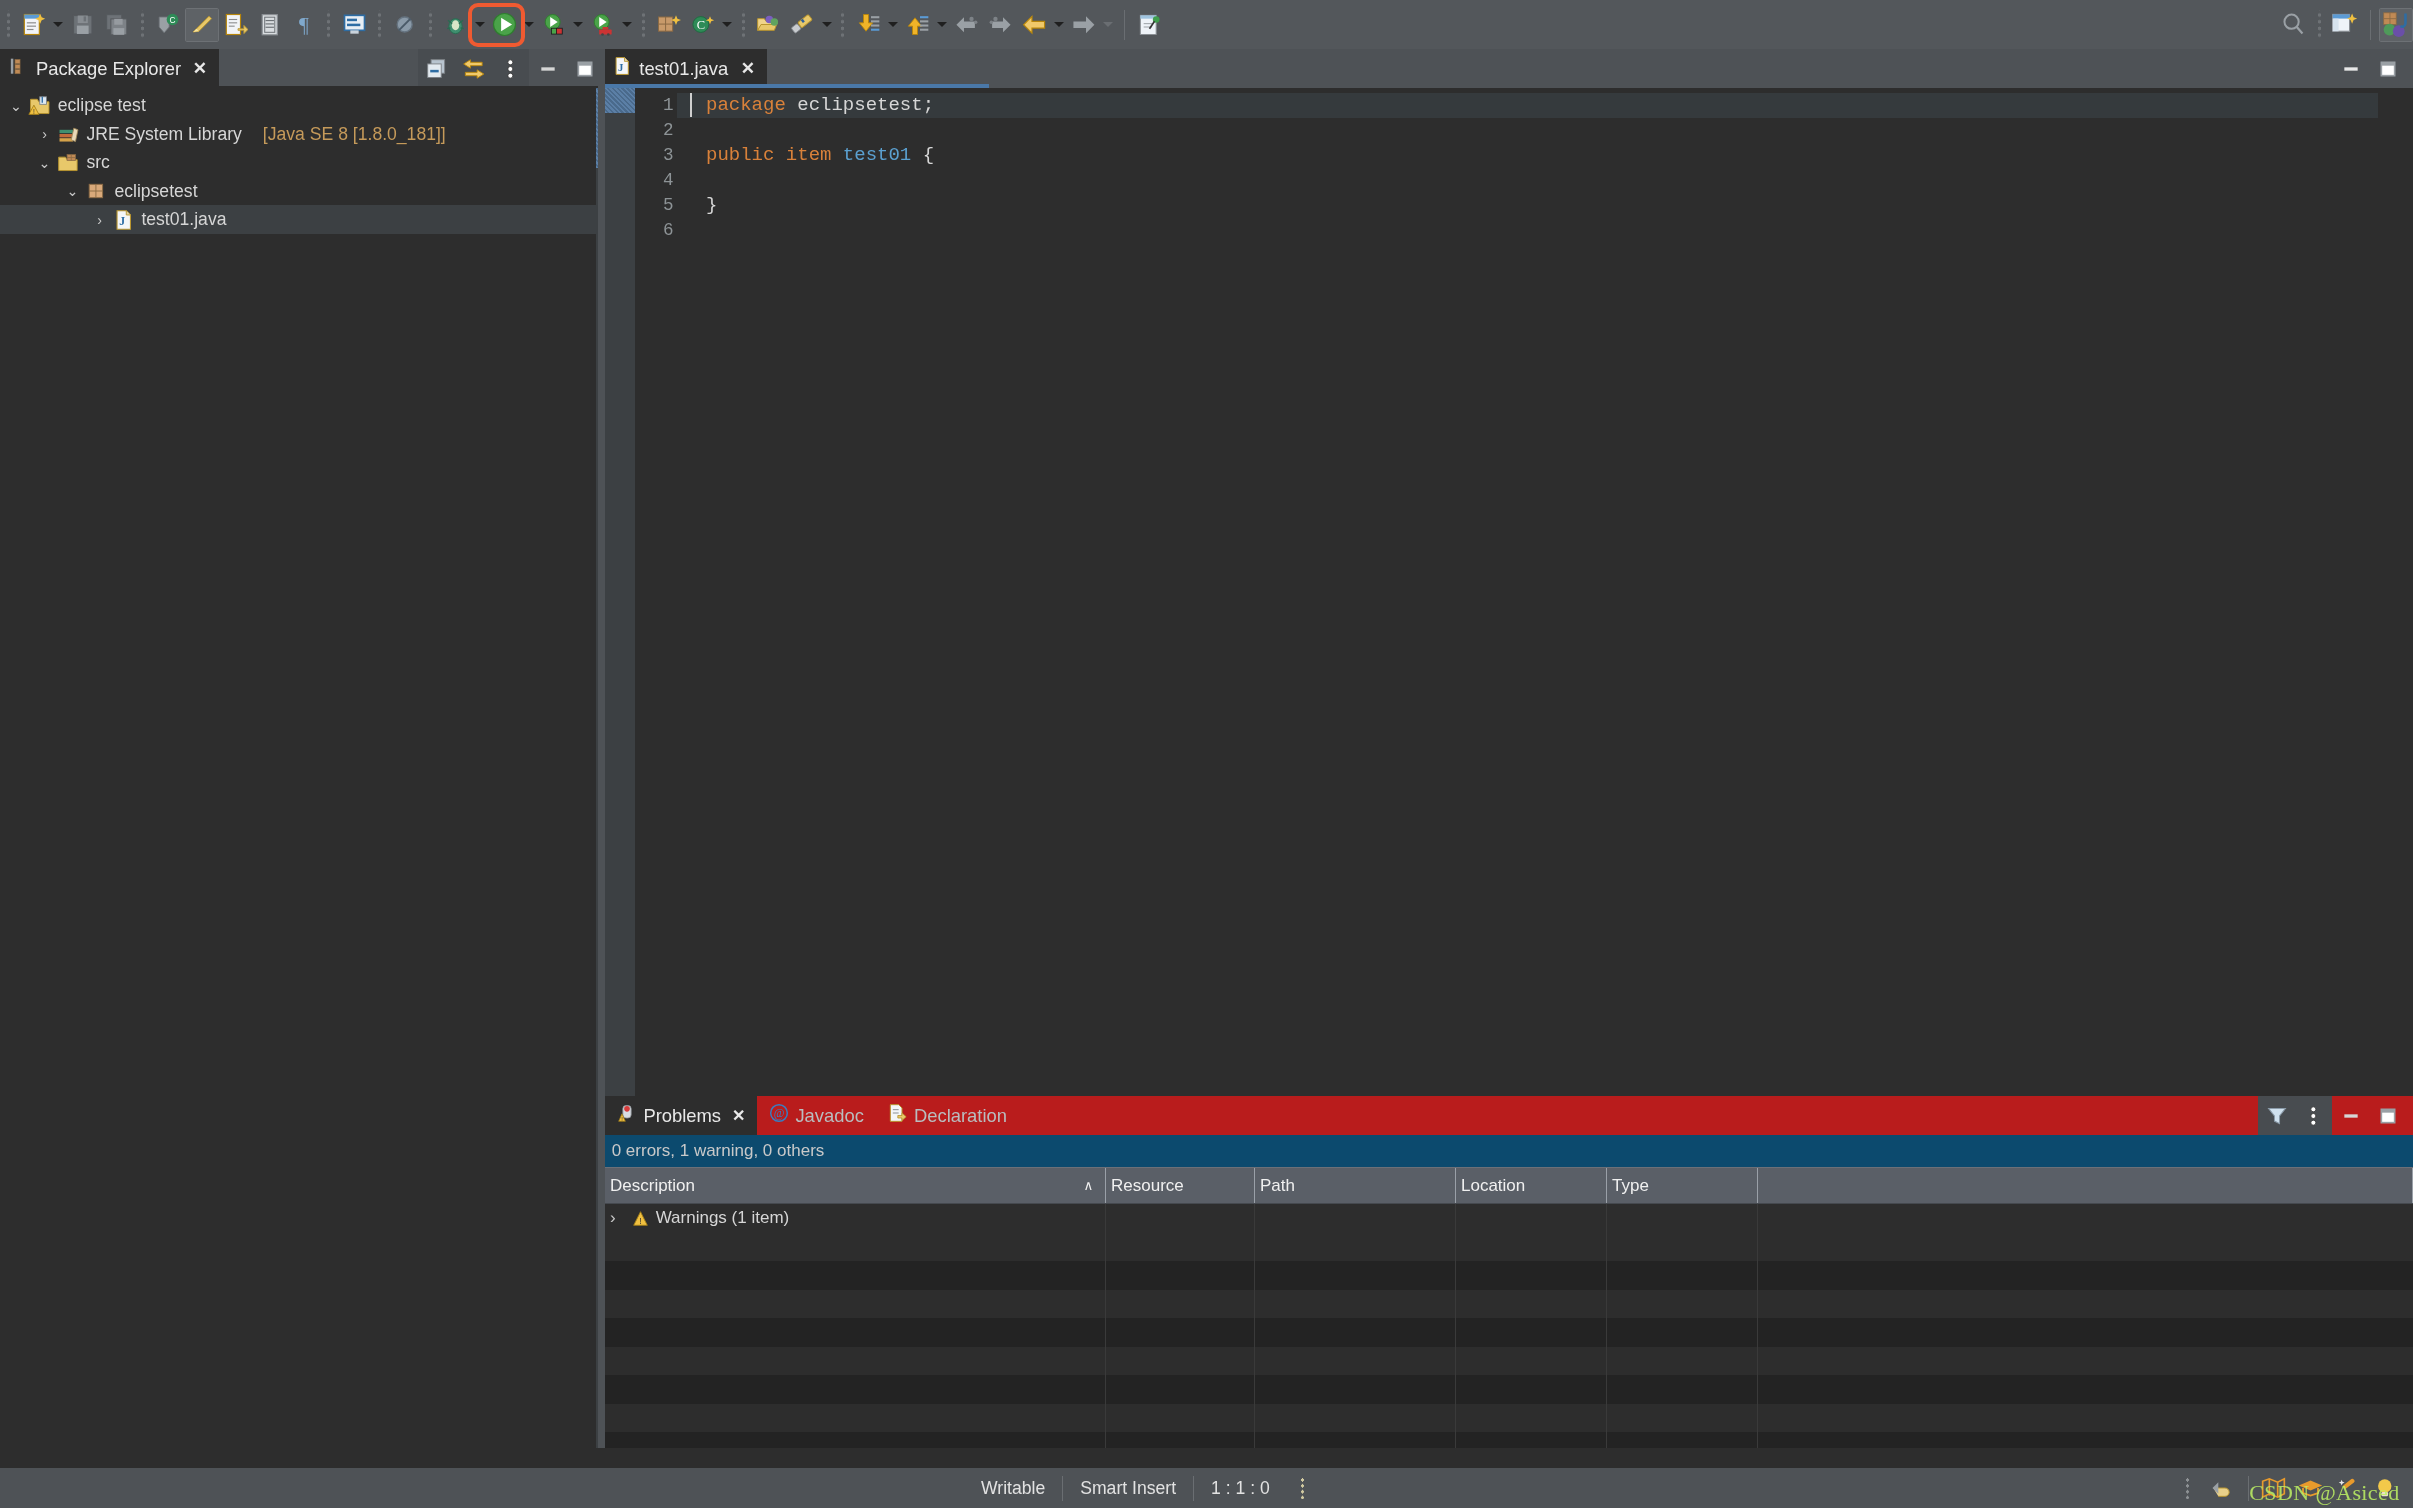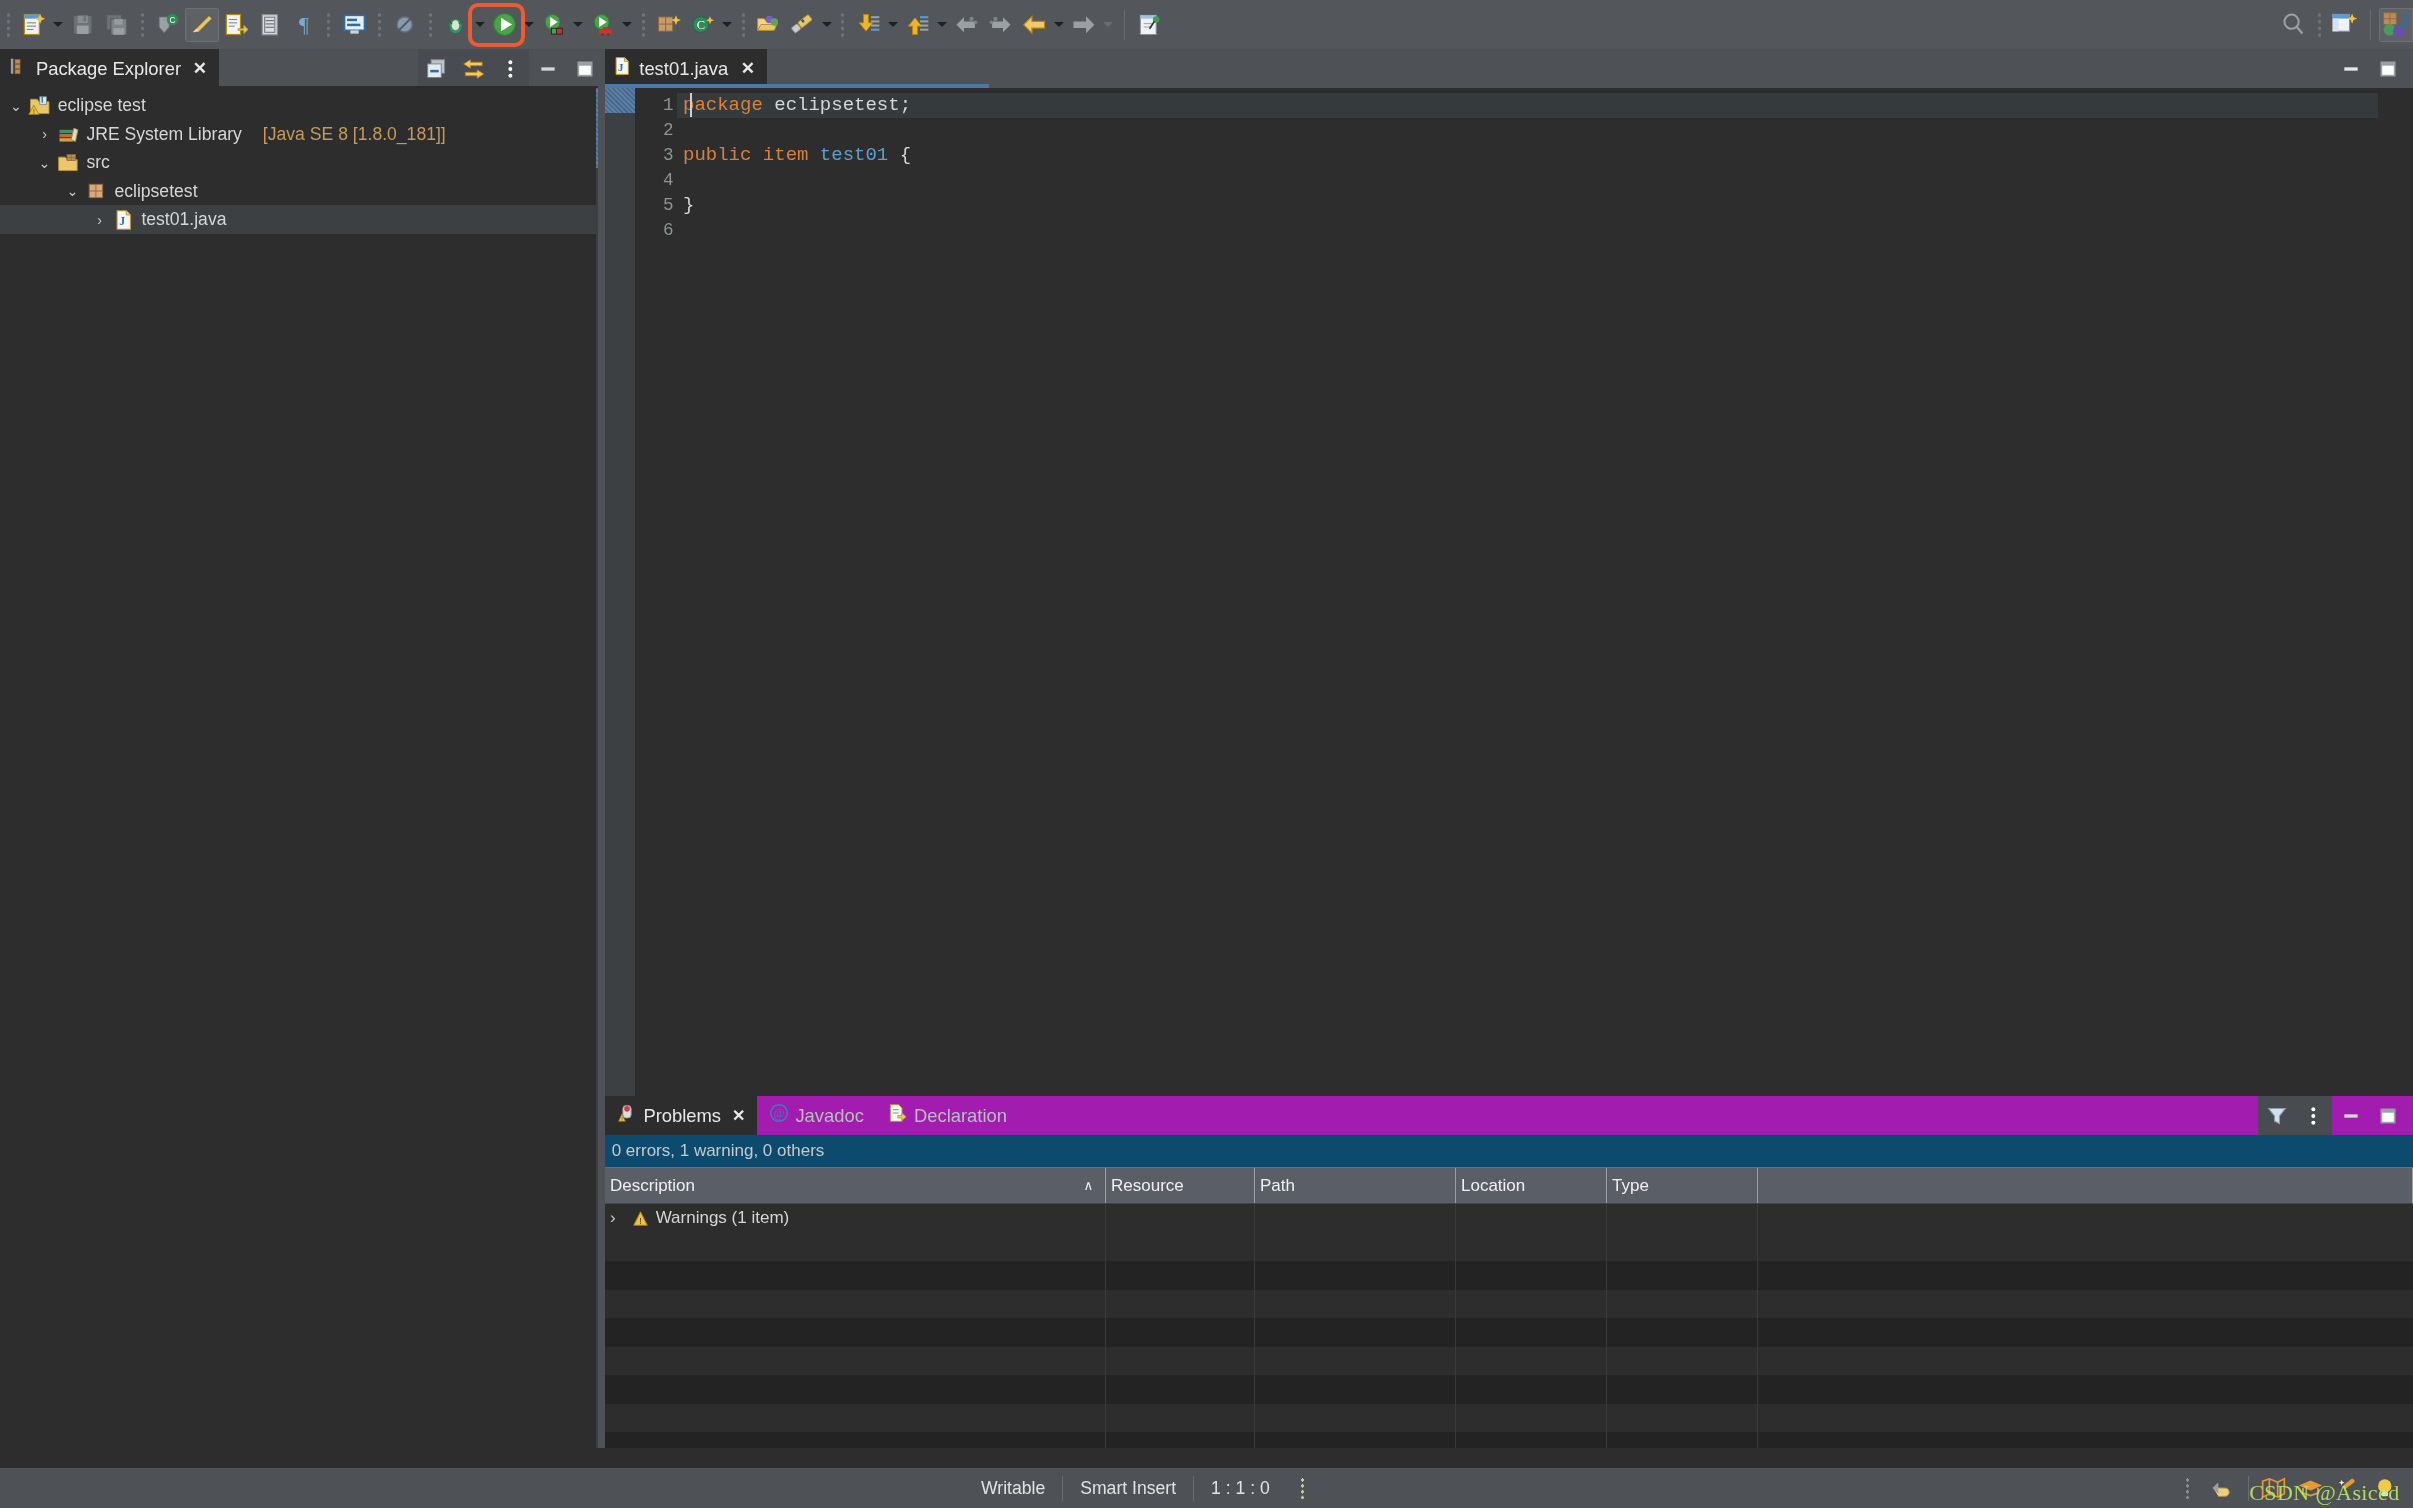--- a/index.html
+++ b/index.html
@@ -104,31 +104,31 @@
     background: repeating-linear-gradient(45deg,#5b7fa6 0 1.7px,#4a6a8c 1.7px 3.4px); }
   #ed-gutter {
     width: 42px; background: #2d2d2d; color: #8d9396; font-family: "Liberation Mono", monospace;
     font-size: 17.6px; text-align: right; padding-top: 5px;
   }
   #ed-gutter div { height: 25px; line-height: 25px; padding-right: 3.4px; }
   #ed-code {
     flex: 1 1 auto; padding-top: 5px; font-family: "Liberation Mono", monospace; font-size: 19px;
     position: relative;
   }
-  .code-line { height: 25px; line-height: 25px; padding-left: 6px; white-space: pre; color: #d6d6d6; }
+  .code-line { height: 25px; line-height: 25px; padding-left: 29px; white-space: pre; color: #d6d6d6; }
   .code-line.current { background: #353a3d; }
   .kw { color: #d9813a; }
   .cls { color: #5ba0d0; }
   .pl { color: #d6d6d6; }
   #caret { position:absolute; left: 13.4px; top: 5px; width: 1.7px; height: 23.5px; background: #cfcfcf; }
   #ed-right-strip { width: 35px; background: #2d2d2d; }
 
   
   #problems { position:absolute; left: 605px; top: 1096px; width: 1808px; height: 352px; background: #2d2d2d; }
-  #pr-tabbar { position: relative; height: 39px; background: #a21caf; display:flex; align-items:stretch; }
+  #pr-tabbar { position: relative; height: 39px; background: #b91c1c; display:flex; align-items:stretch; }
   .pr-tab { display:flex; align-items:center; gap:6.7px; padding: 0 11.7px; font-size: 18.4px; color:#b9bdbf; }
   .pr-tab.active { background:#2d2d2d; color:#e8e8e8; }
   .pr-tab .pr-x { font-size: 16px; font-weight:bold; margin-left: 4.2px; color:#e8e8e8; }
   #pr-tools { position:absolute; right:6.7px; top:0; height:39px; display:flex; align-items:center; }
   .pr-tool { width:37px; height:39px; display:flex; align-items:center; justify-content:center; }
   .pr-tool.bg { background:#484c50; }
 
   #pr-summary { height: 32px; line-height: 32px; padding-left: 6.7px; color: #c9c9c9; font-size: 17px; background:#0c4a6e; }
   #pr-table { position:relative; }
   #pr-head {

